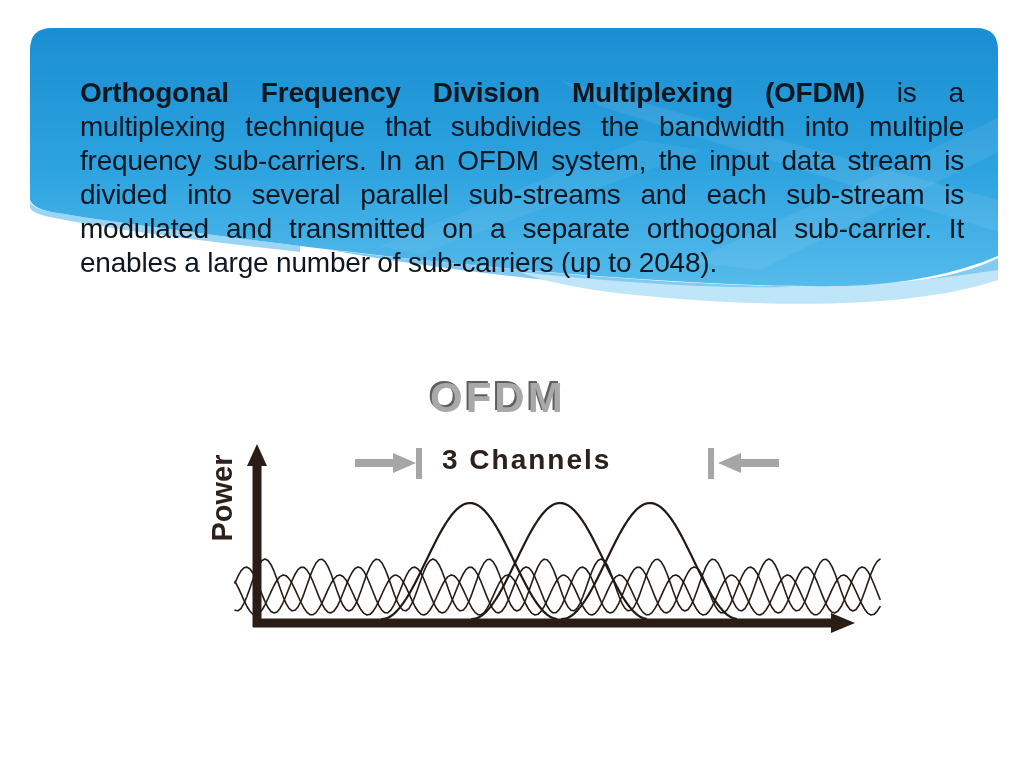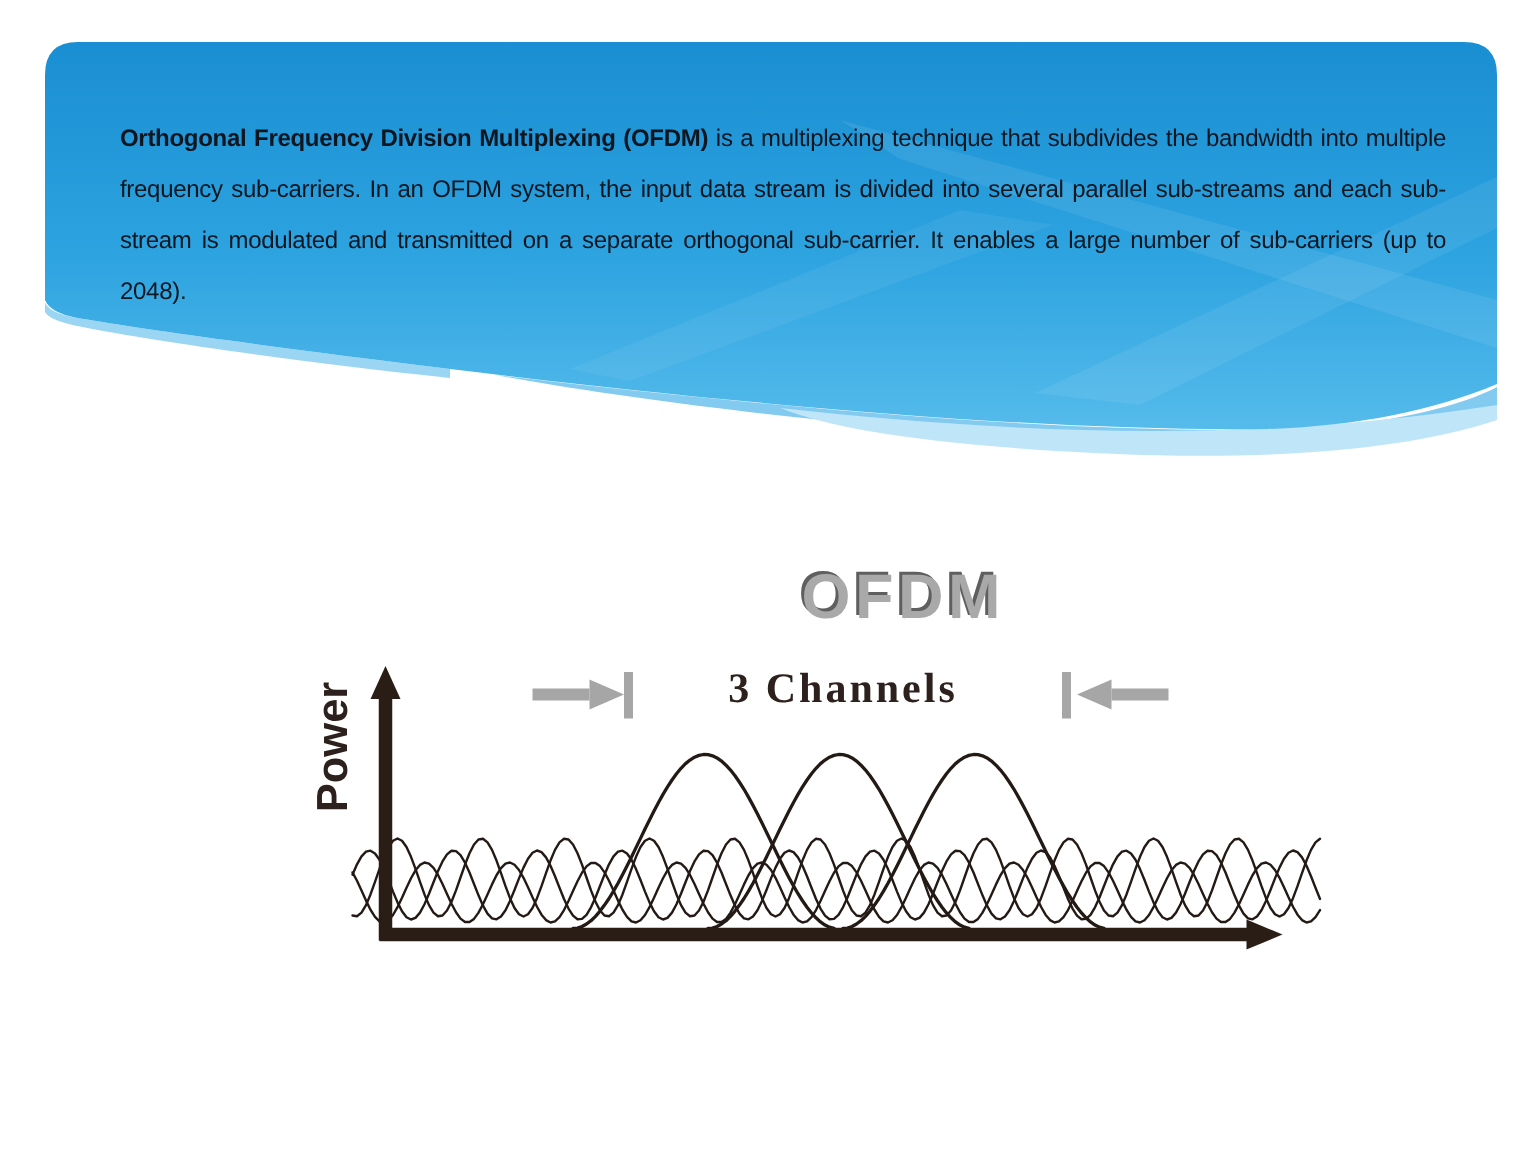--- a/index.html
+++ b/index.html
@@ -8,37 +8,36 @@
     background:#ffffff;
     font-family:"Liberation Sans", sans-serif;
   }
   .stage{position:absolute;inset:0;}
 
   
   .hdr-svg{position:absolute;left:0;top:0;}
 
   .hdr-text{
     position:absolute;left:80px;top:76px;width:884px;
-    font-size:16px;line-height:34px;letter-spacing:-0.2px;
+    font-size:28px;line-height:34px;letter-spacing:-0.2px;
     color:#0e1620;text-align:justify;text-align-last:left;
   }
   .hdr-text b{font-weight:bold;}
 
   
   .diagram-title{
     position:absolute;left:430px;top:374px;width:240px;
-    text-align:right;font-size:42px;font-weight:bold;letter-spacing:3px;
+    text-align:left;font-size:42px;font-weight:bold;letter-spacing:3px;
     color:#a9a9a9;
     text-shadow:-2px -2px 0 #5f5f5f, 2px 2px 0 #ffffff, 1px 1px 0 #f2f2f2;
   }
   .channels-label{
     position:absolute;left:442px;top:444px;width:240px;
-    text-align:center;font-size:28px;font-weight:bold;letter-spacing:2px;
+    text-align:left;font-size:28px;font-weight:bold;letter-spacing:2px;
     color:#2c211c;
-    font-family:Liberation Serif, serif;
   }
   .ylabel{
     position:absolute;left:172px;top:482px;width:100px;height:32px;
     text-align:center;font-size:29px;font-weight:bold;color:#2c211c;
     transform:rotate(-90deg);
   }
   .xlabel{
     position:absolute;left:464px;top:636px;width:200px;
     text-align:center;font-size:27px;font-weight:bold;letter-spacing:1px;
     color:#2c211c;

